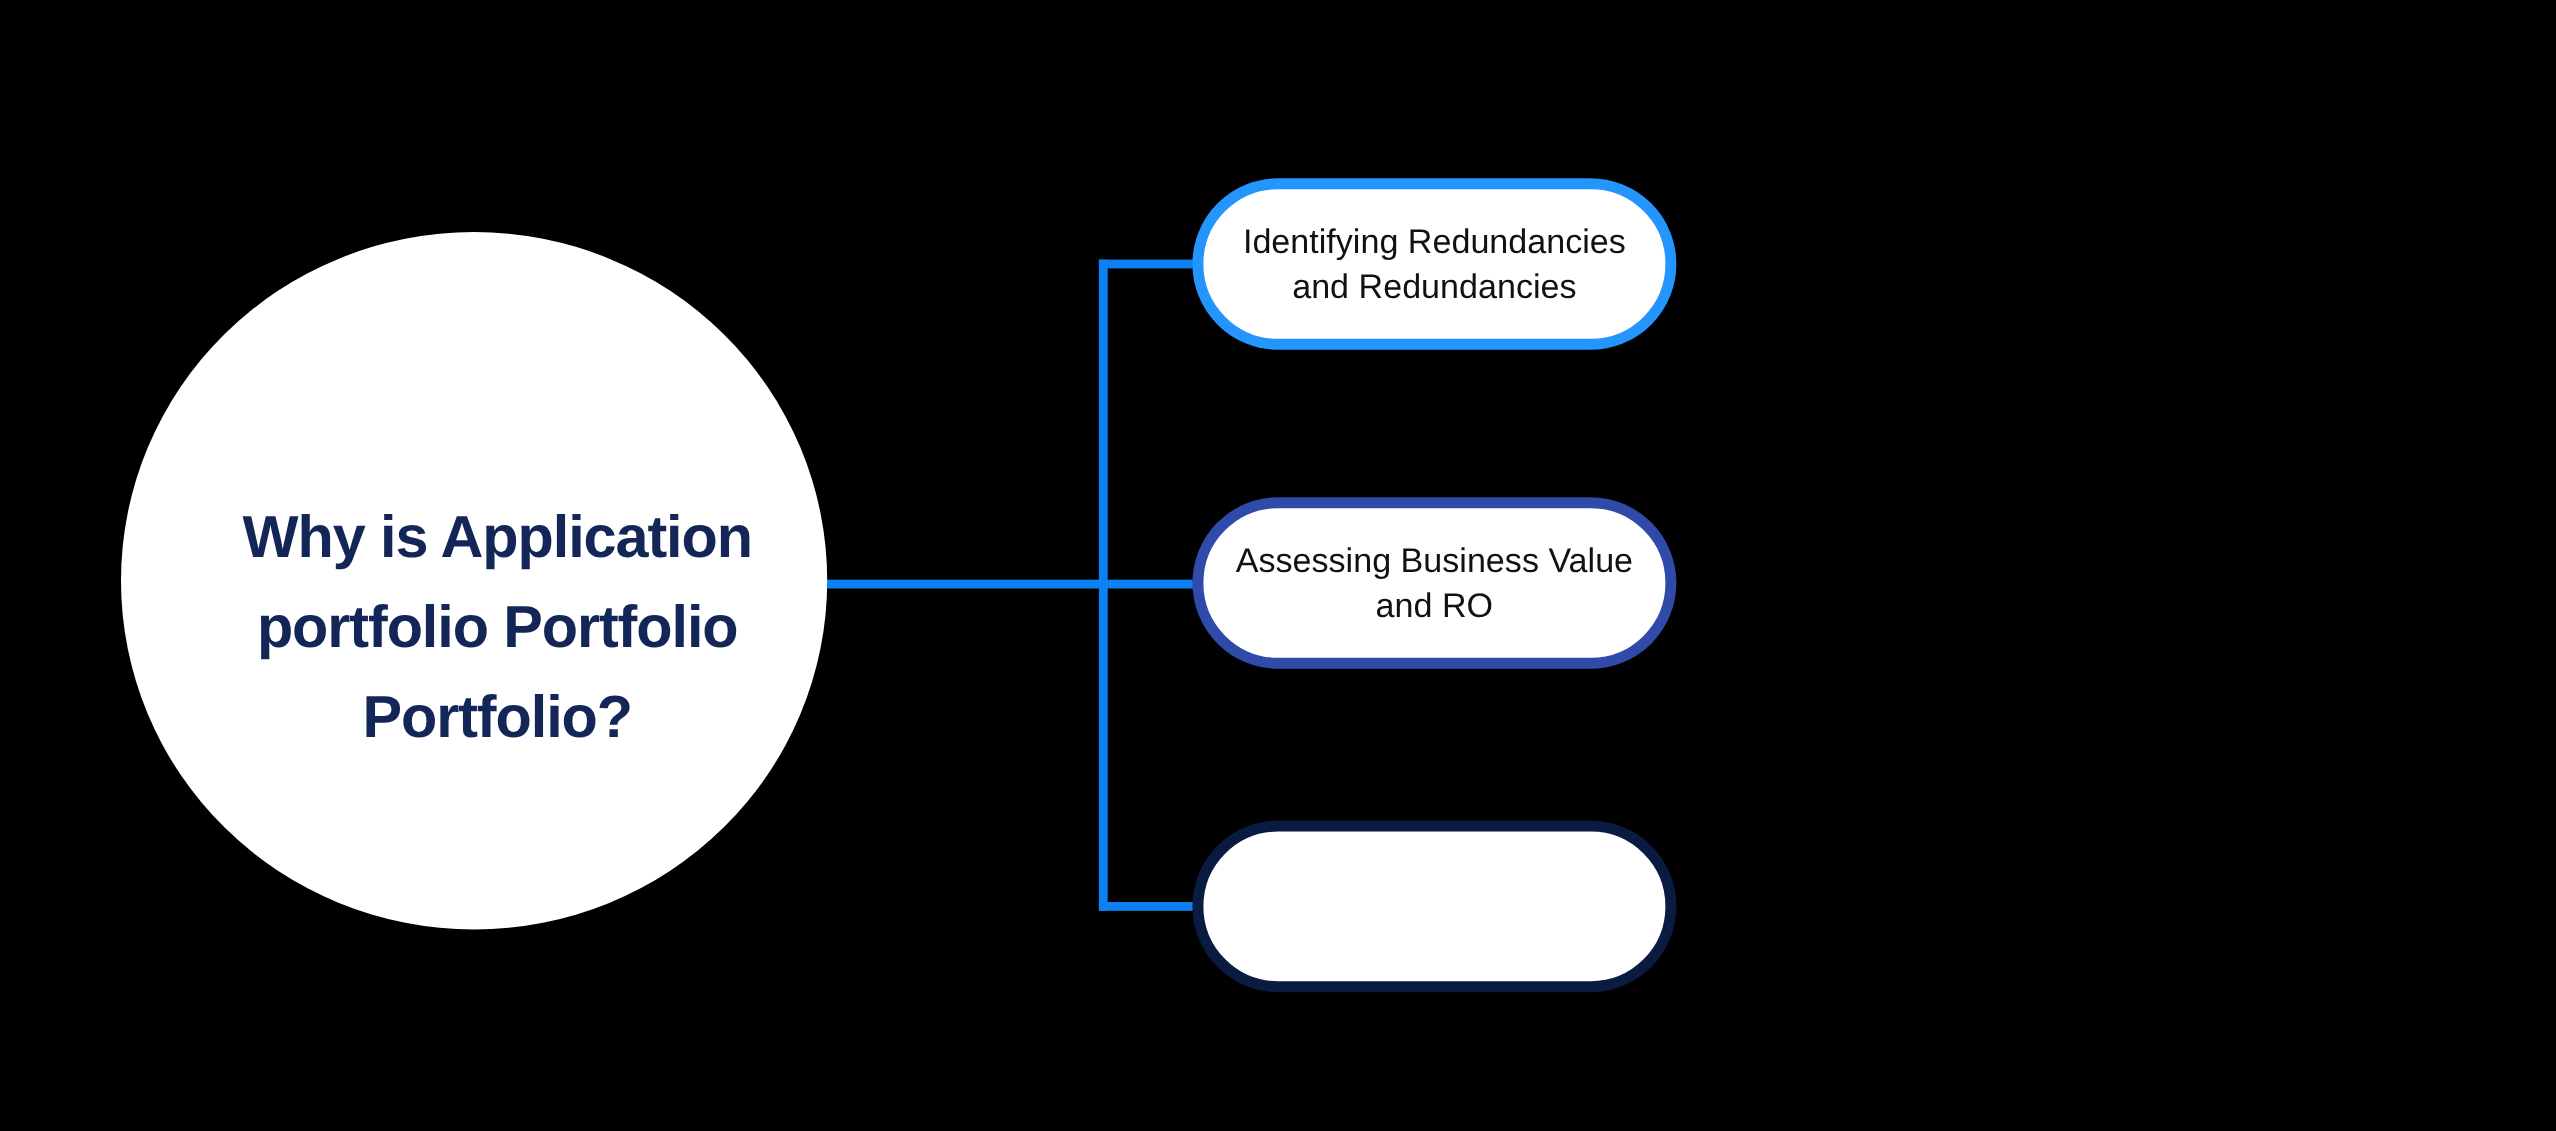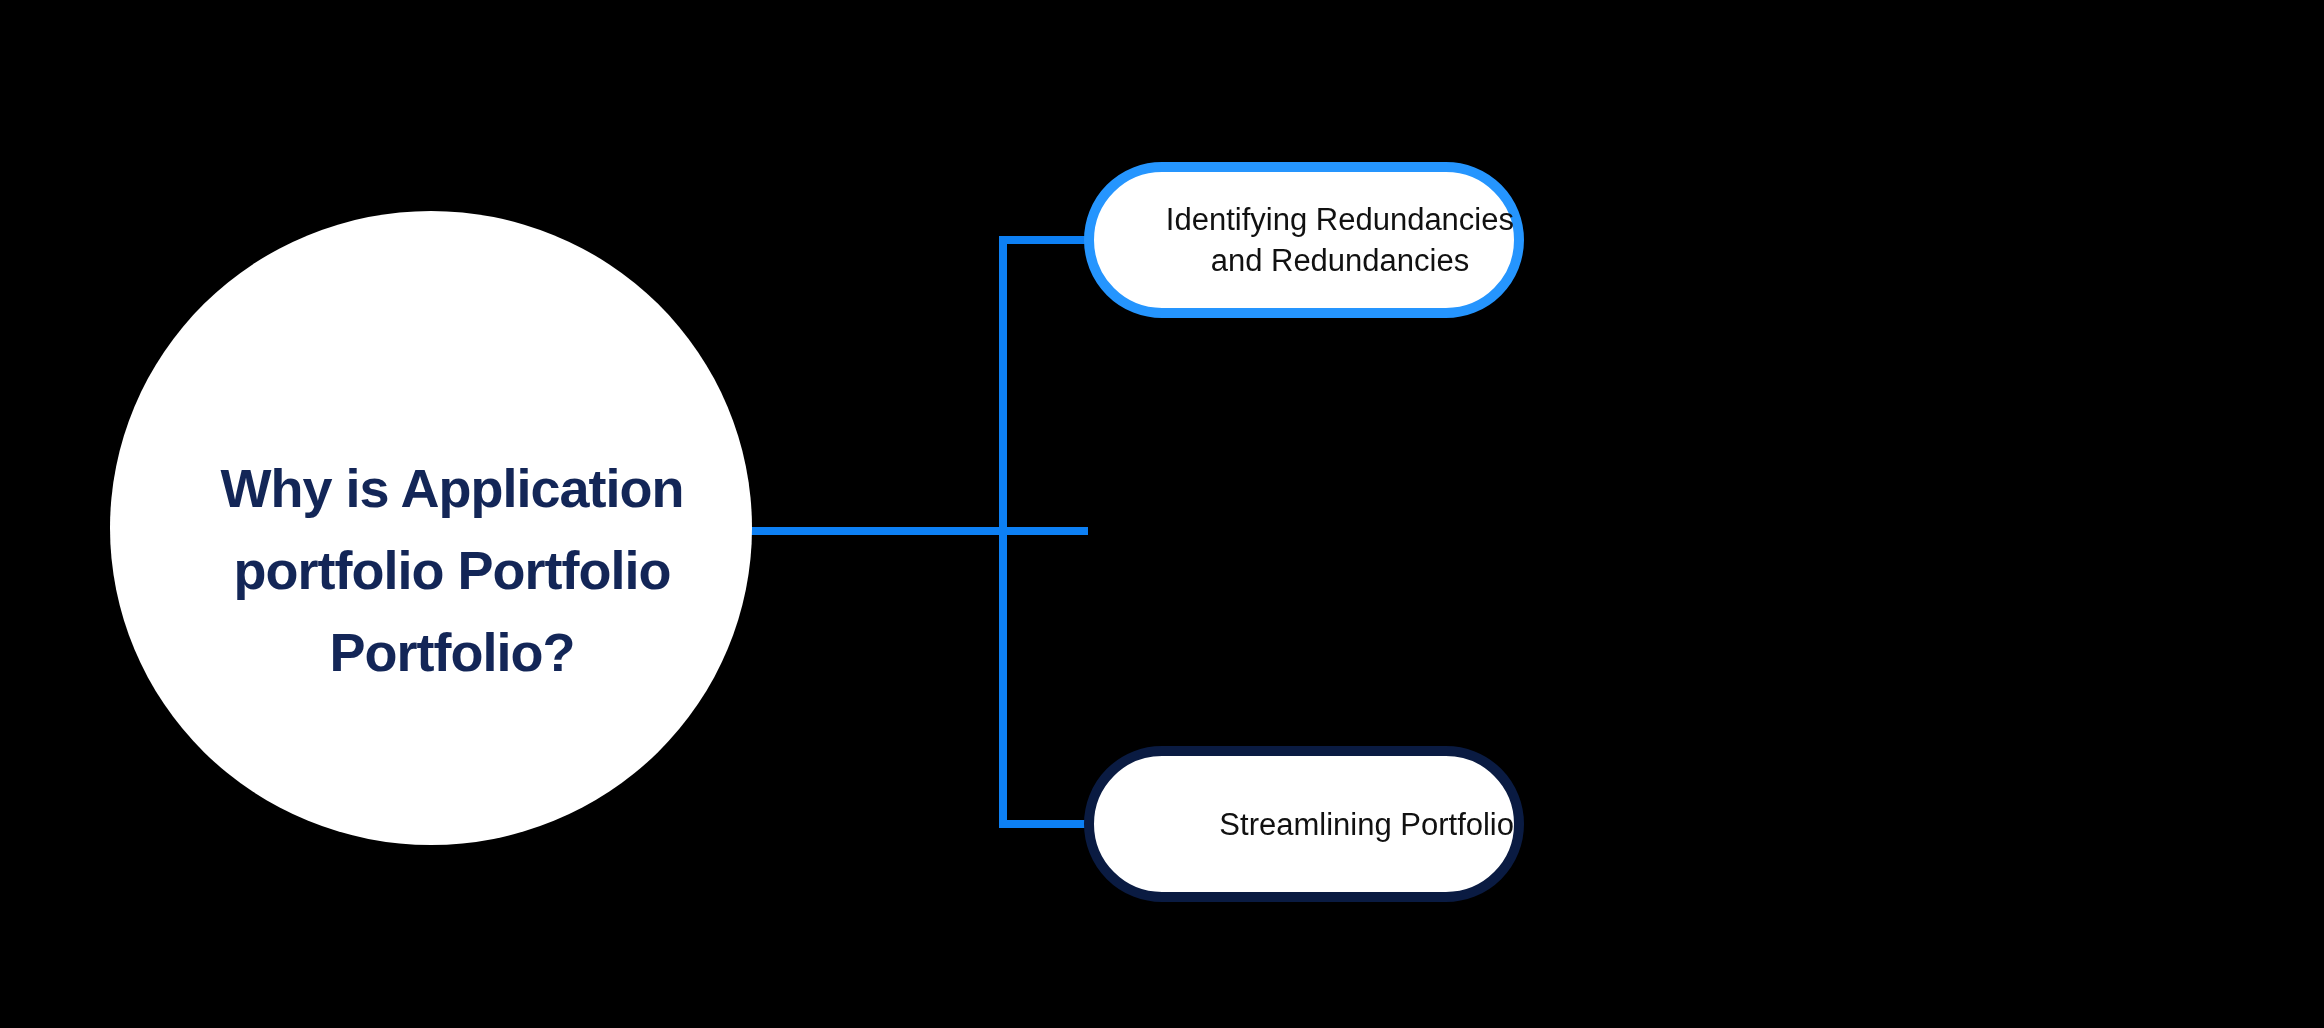--- a/index.html
+++ b/index.html
@@ -51,21 +51,21 @@
     left: 1084px;
     width: 440px;
     height: 156px;
     box-sizing: border-box;
     border-style: solid;
     border-width: 10px;
     border-radius: 78px;
     background: #FFFFFF;
     display: flex;
     flex-direction: column;
-    align-items: flex-end;
+    align-items: center;
     justify-content: center;
     z-index: 2;
   }
   .pill-1 { top: 162px; }
   .pill-2 { top: 452px; }
   .pill-3 { top: 746px; }
   .pill-text {
     font-size: 31px;
     font-weight: 400;
     line-height: 41px;
@@ -91,20 +91,25 @@
     </div>
   </div>
 
   <div class="pill pill-1" style="border-color: rgb(37, 149, 254);">
     <div class="pill-text" style="color: rgb(17, 17, 17);">
       <div>Identifying Redundancies</div>
       <div>and Redundancies</div>
     </div>
   </div>
 
+  <div class="pill pill-2" style="border-color: rgb(47, 74, 168);">
+    <div class="pill-text" style="color: rgb(17, 17, 17);">
+      <div>Assessing Business Value</div>
+      <div>and RO</div>
+    </div>
+  </div>
 
   <div class="pill pill-3" style="border-color: rgb(10, 27, 66);">
     <div class="pill-text" style="color: rgb(17, 17, 17);">
-      <div>Streamlining Portfolio</div>
     </div>
   </div>
 
 </div>
 
 </body></html>

